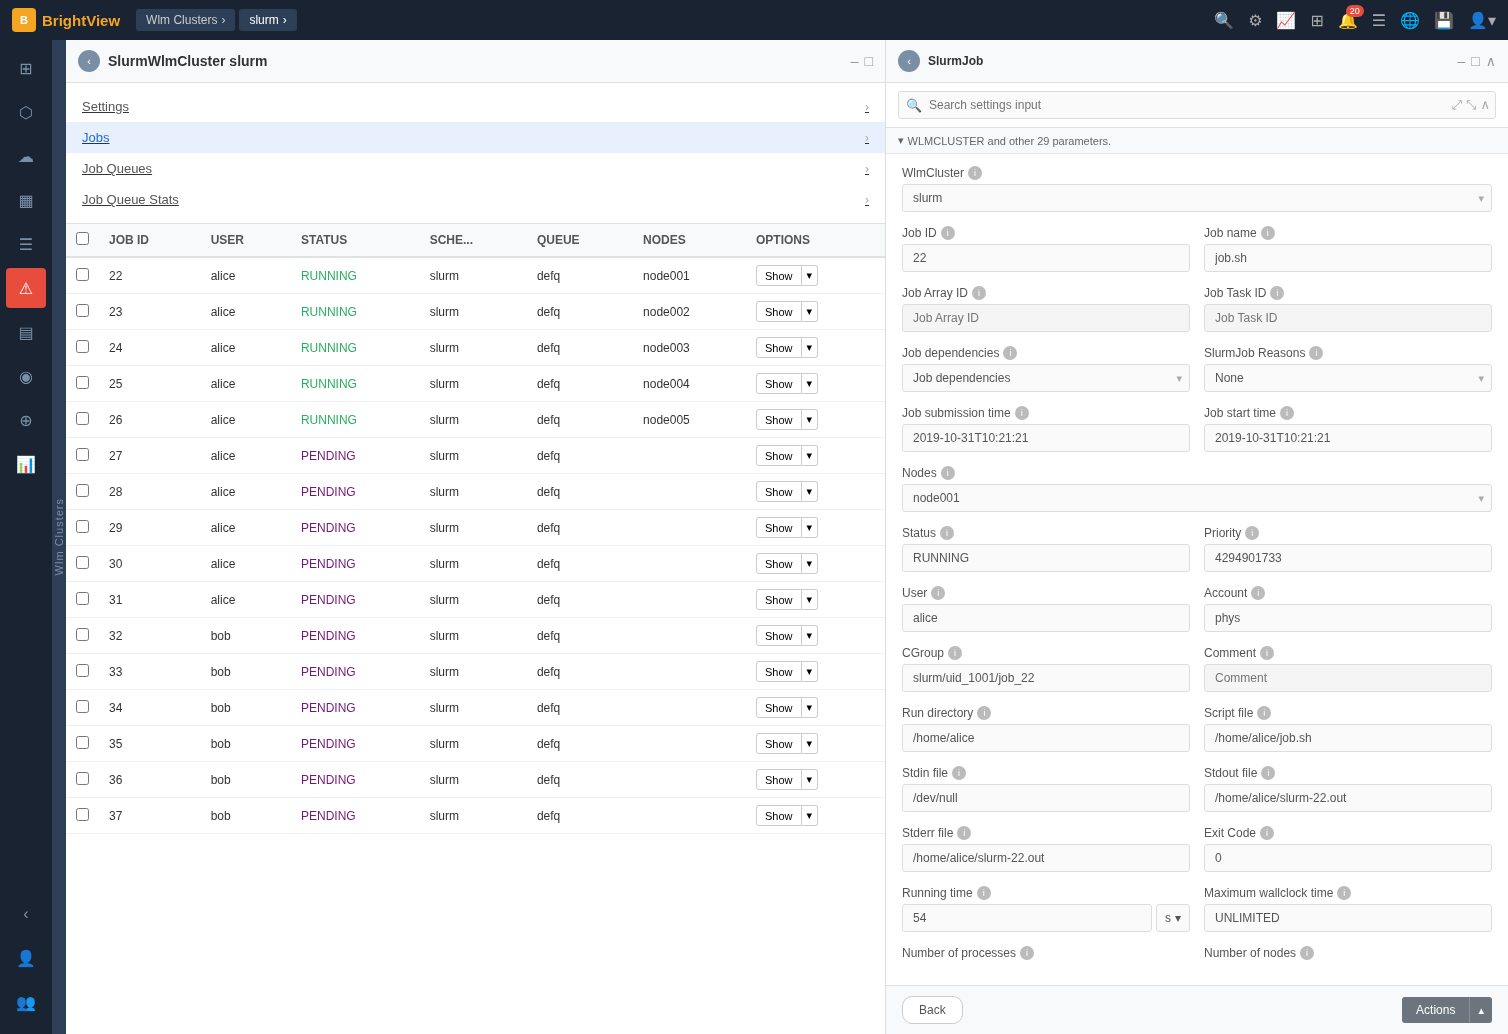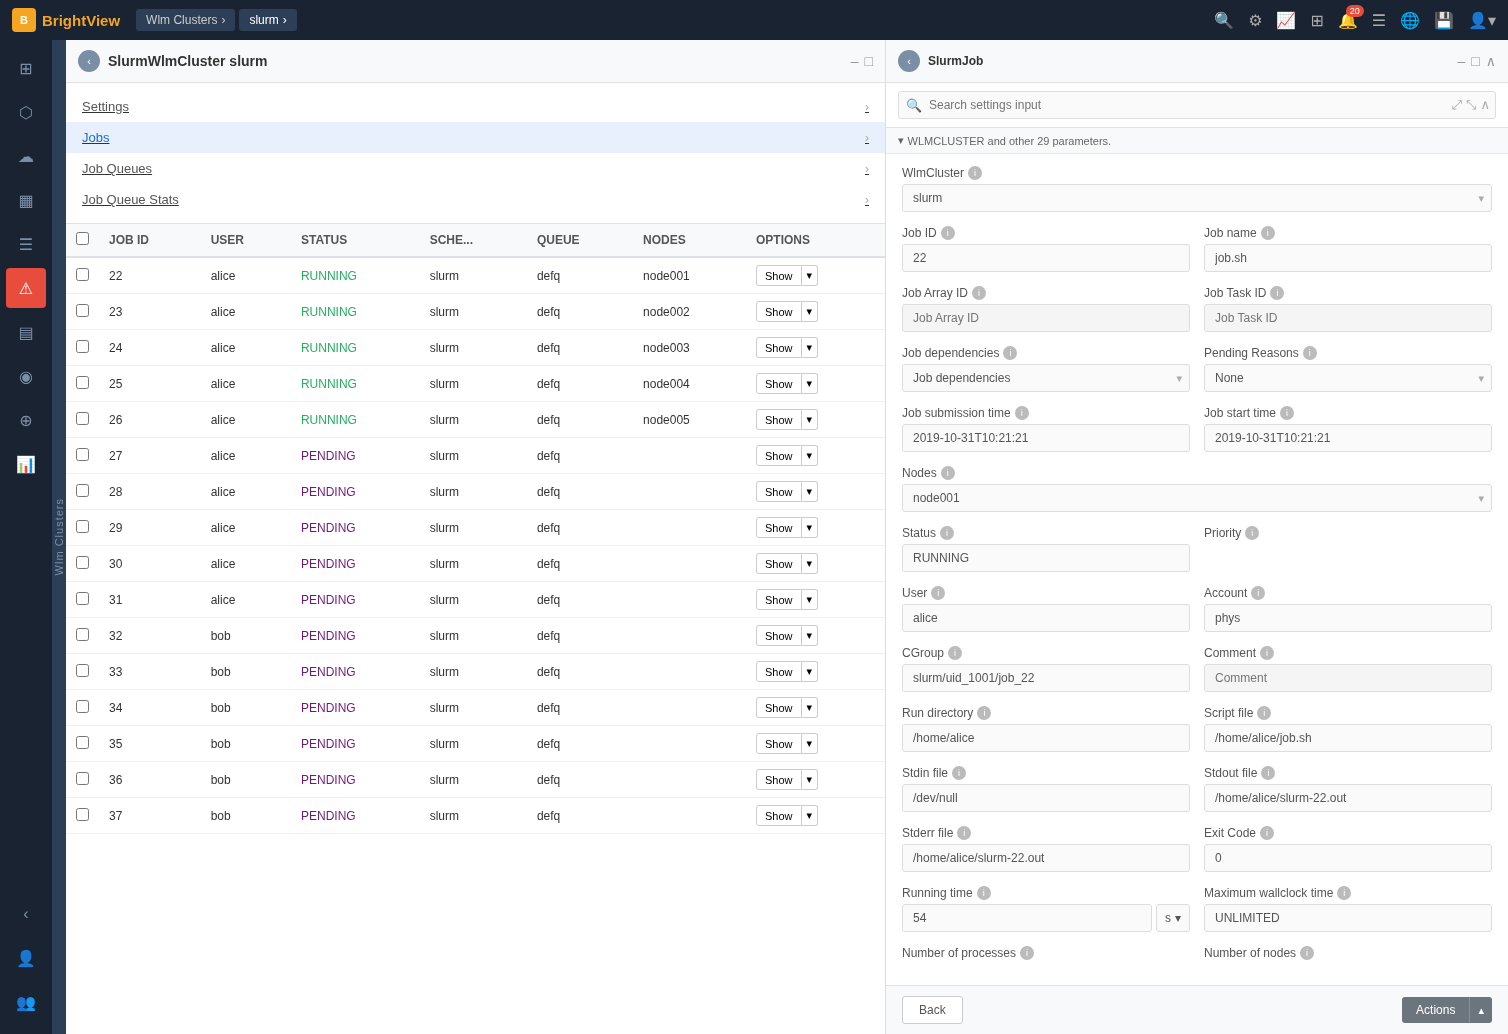--- a/index.html
+++ b/index.html
@@ -298,21 +298,21 @@
       padding: 10px 16px;
       border-top: 1px solid #e0e0e0;
       background: #f8f9fa;
       display: flex;
       align-items: center;
       justify-content: space-between;
     }
     .back-btn {
       background: #fff;
       border: 1px solid #ccc;
-      border-radius: 3px;
+      border-radius: 10px;
       padding: 6px 16px;
       font-size: 12px;
       cursor: pointer;
       color: #555;
     }
     .actions-btn-group { display: flex; }
     .actions-btn {
       background: #6c757d;
       color: white;
       border: none;
@@ -771,21 +771,21 @@
           </div>
           <div class="form-select-wrap">
             <select class="form-select">
               <option value="">Job dependencies</option>
             </select>
             <span class="form-select-arrow">▾</span>
           </div>
         </div>
         <div class="form-group">
           <div class="form-label">
-            <span>Pending Reasons</span>
+            <span>SlurmJob Reasons</span>
             <span class="info-icon">i</span>
           </div>
           <div class="form-select-wrap">
             <select class="form-select">
               <option>None</option>
             </select>
             <span class="form-select-arrow">▾</span>
           </div>
         </div>
       </div>
@@ -826,20 +826,21 @@
             <span>Status</span>
             <span class="info-icon">i</span>
           </div>
           <input class="form-input" type="text" value="RUNNING" style="">
         </div>
         <div class="form-group">
           <div class="form-label">
             <span>Priority</span>
             <span class="info-icon">i</span>
           </div>
+          <input class="form-input" type="text" value="4294901733" style="">
         </div>
       </div>
 
       <div class="two-col">
         <div class="form-group">
           <div class="form-label">
             <span>User</span>
             <span class="info-icon">i</span>
           </div>
           <input class="form-input" type="text" value="alice" style="">

